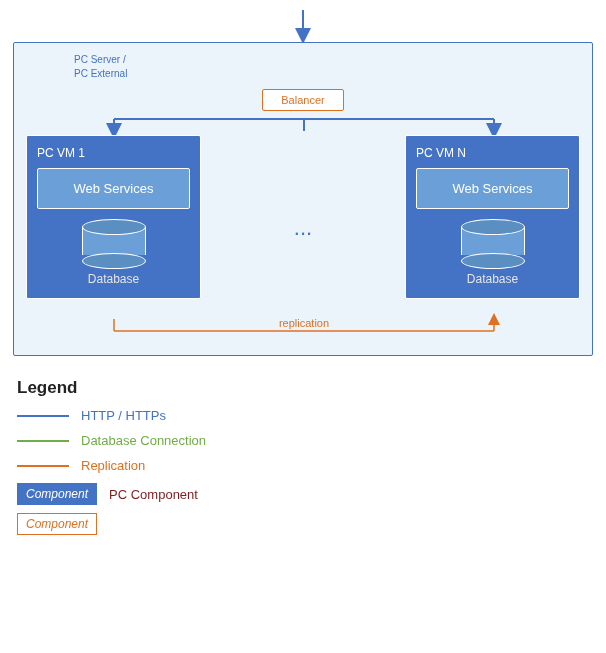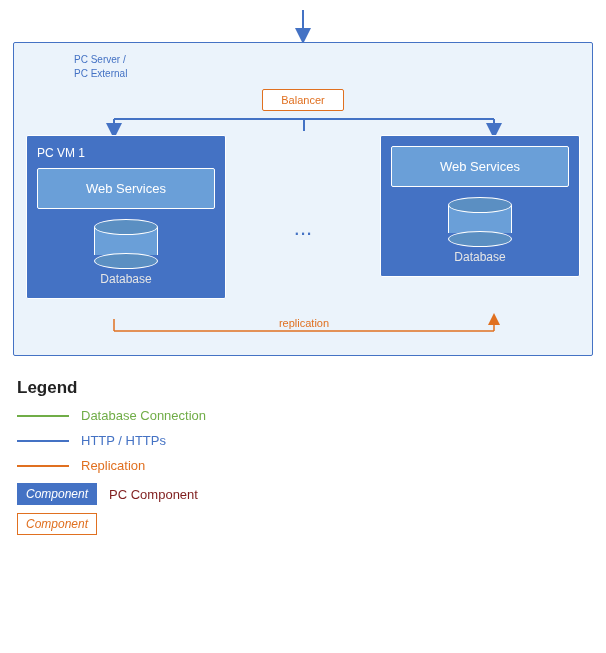--- a/index.html
+++ b/index.html
@@ -65,21 +65,21 @@
       align-items: flex-start;
       justify-content: space-between;
       position: relative;
     }
 
     .vm-box {
       border: 1.5px solid #fff;
       border-radius: 2px;
       background: #4472C4;
       padding: 10px 10px 12px 10px;
-      width: 200px;
+      width: 175px;
       position: relative;
     }
 
     .vm-label {
       font-size: 12px;
       color: #fff;
       margin-bottom: 8px;
     }
 
     .ws-box {
@@ -275,20 +275,21 @@
             </div>
             <div class="cylinder-label">Database</div>
           </div>
         </div>
 
         <div class="dots-col">
           <span>...</span>
         </div>
 
         <div class="vm-box">
+          <div class="vm-label">PC VM N</div>
           <div class="ws-box">
             <span>Web Services</span>
           </div>
           <div class="db-box">
             <div class="cylinder">
               <div class="cylinder-top"></div>
               <div class="cylinder-mid"></div>
               <div class="cylinder-bottom"></div>
             </div>
             <div class="cylinder-label">Database</div>
@@ -312,27 +313,27 @@
         </svg>
       </div>
 
     </div>
   </div>
 
   <div class="legend-section">
     <div class="legend-title">Legend</div>
 
     <div class="legend-item">
+      <div class="legend-line legend-line-blue"></div>
+      <span class="legend-text legend-text-blue">HTTP / HTTPs</span>
+    </div>
+
+    <div class="legend-item">
       <div class="legend-line legend-line-green"></div>
       <span class="legend-text legend-text-green">Database Connection</span>
-    </div>
-
-    <div class="legend-item">
-      <div class="legend-line legend-line-blue"></div>
-      <span class="legend-text legend-text-blue">HTTP / HTTPs</span>
     </div>
 
     <div class="legend-item">
       <div class="legend-line legend-line-orange"></div>
       <span class="legend-text legend-text-orange">Replication</span>
     </div>
 
     <div class="legend-box-item">
       <div class="legend-box legend-box-blue">
         <span>Component</span>

